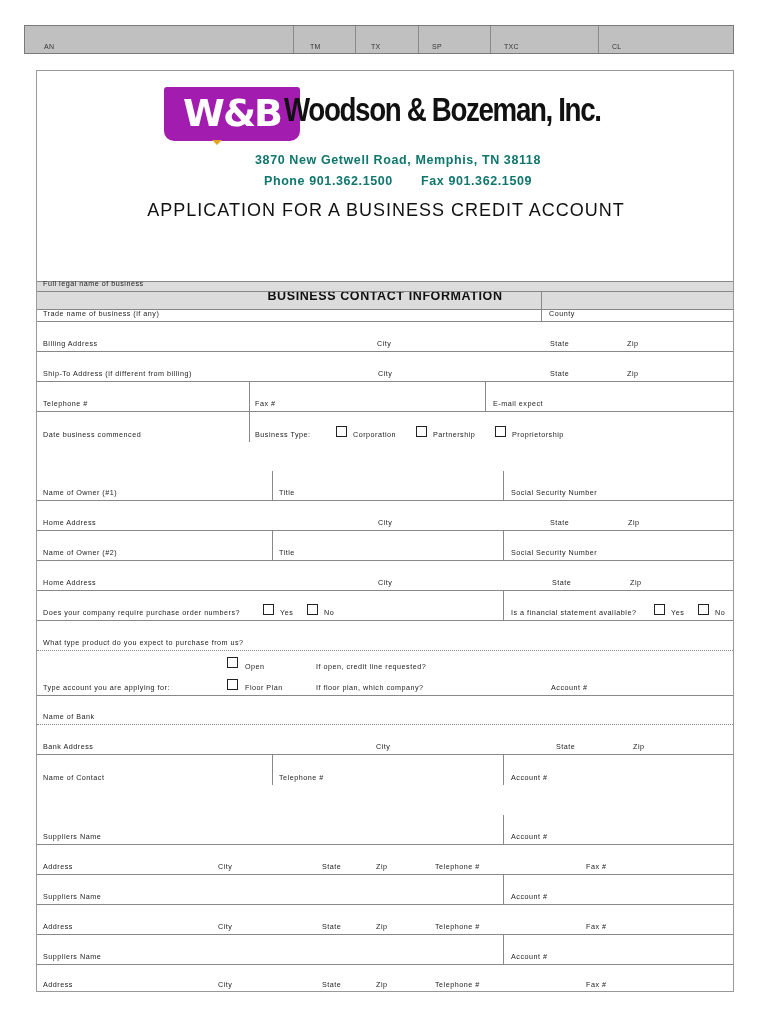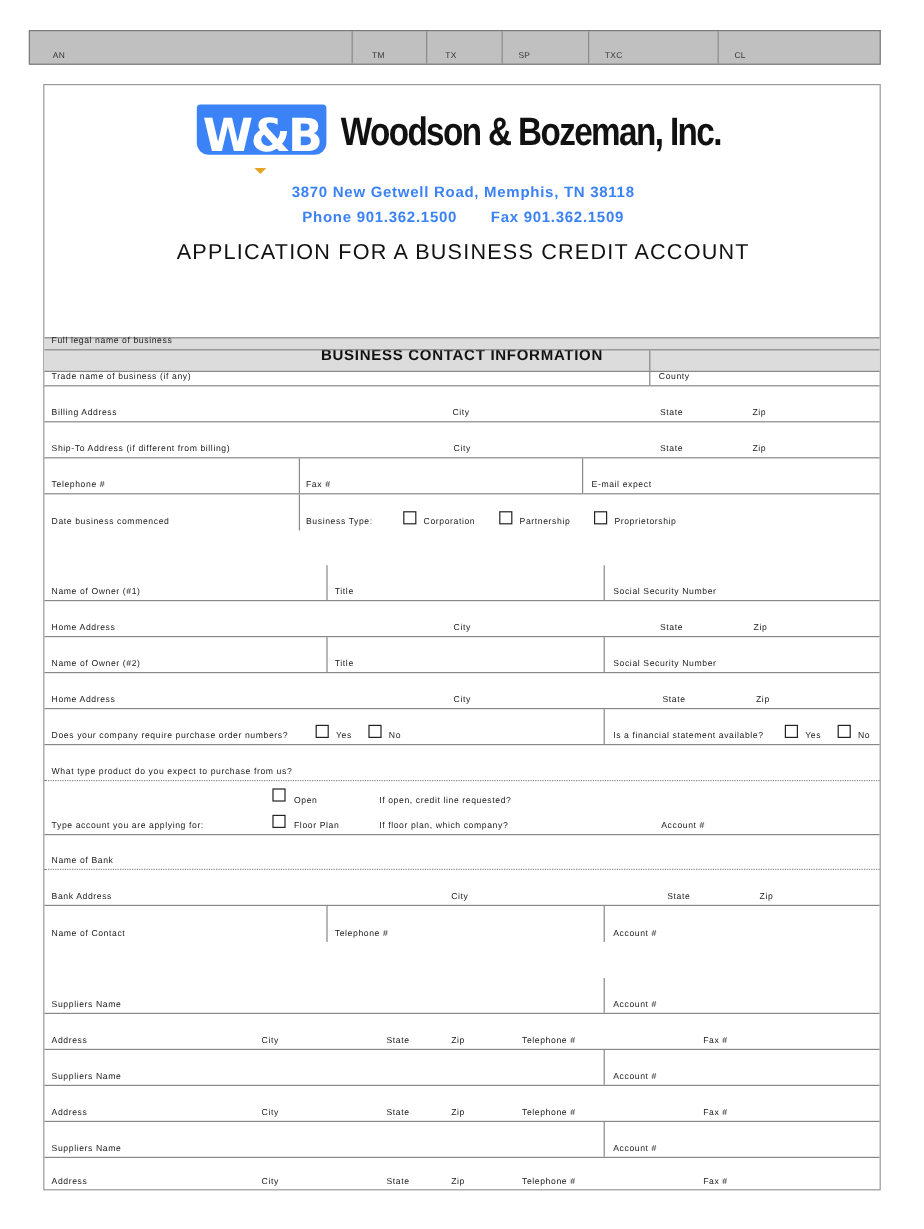--- a/index.html
+++ b/index.html
@@ -9,34 +9,34 @@
   
   .office-bar { position: absolute; left: 24px; top: 25px; width: 710px; height: 29px;
                 background: #c0c0c0; border: 1px solid #7a7a7a; box-sizing: border-box; }
   .office-cell { position: absolute; top: 0; height: 27px; border-left: 1px solid #8a8a8a; }
   .office-label { position: absolute; bottom: 3px; font-size: 7px; color: #333; letter-spacing: 0.3px; }
 
   
   .form { position: absolute; left: 36px; top: 70px; width: 698px; height: 922px;
           border: 1px solid #999; box-sizing: border-box; background: #fff; }
 
-  .logo-badge { position: absolute; left: 127px; top: 16px; width: 108px; height: 42px;
-                background: #3b82f6; border-radius: 3px 3px 10px 10px; }
+  .logo-badge { position: absolute; left: 127px; top: 16px; width: 108px; height: 54px;
+                background: #a21caf; border-radius: 3px 3px 10px 10px; padding-left: 28px; }
   .logo-badge-text { position: absolute; left: 0; right: 0; top: 4px; text-align: center;
                      font-family: "DejaVu Sans", sans-serif; font-weight: bold; font-size: 38px;
                      color: #fff; letter-spacing: -2px; line-height: 44px; }
   .logo-pointer { position: absolute; left: 175px; top: 69px; width: 0; height: 0;
                   border-left: 5px solid transparent; border-right: 5px solid transparent;
                   border-top: 5px solid #e4a425; }
   .company-name { position: absolute; left: 247px; top: 20px; font-family: "Liberation Sans", sans-serif;
                   font-weight: bold; font-size: 33px; letter-spacing: -1.6px; color: #111;
                   transform: scaleX(0.84); transform-origin: left center; white-space: nowrap; }
 
-  .addr { position: absolute; left: 0; width: 698px; text-align: center; font-size: 12.5px;
-          font-weight: bold; letter-spacing: 0.6px; color: #3b82f6; white-space: nowrap; }
+  .addr { position: absolute; left: 12px; width: 698px; text-align: center; font-size: 12.5px;
+          font-weight: bold; letter-spacing: 0.6px; color: #0f766e; white-space: nowrap; }
   .phone-fax span { margin: 0 12px; }
   .form-title { position: absolute; left: 0; width: 698px; top: 129px; text-align: center;
                 font-size: 18px; letter-spacing: 1px; color: #111; }
 
   .section { position: absolute; left: 0; width: 696px; height: 29px; border-top: 1px solid #888;
              border-bottom: 1px solid #888; box-sizing: border-box; text-align: center;
              font-weight: bold; font-size: 12.5px; line-height: 28px; letter-spacing: 0.6px; color: #111; }
   .section.light { background: #dcdcdc; margin-top: 48px; }
   .section.dark { background: #c0c0c0; }
   .section .sub { font-size: 10px; letter-spacing: 0.8px; }

